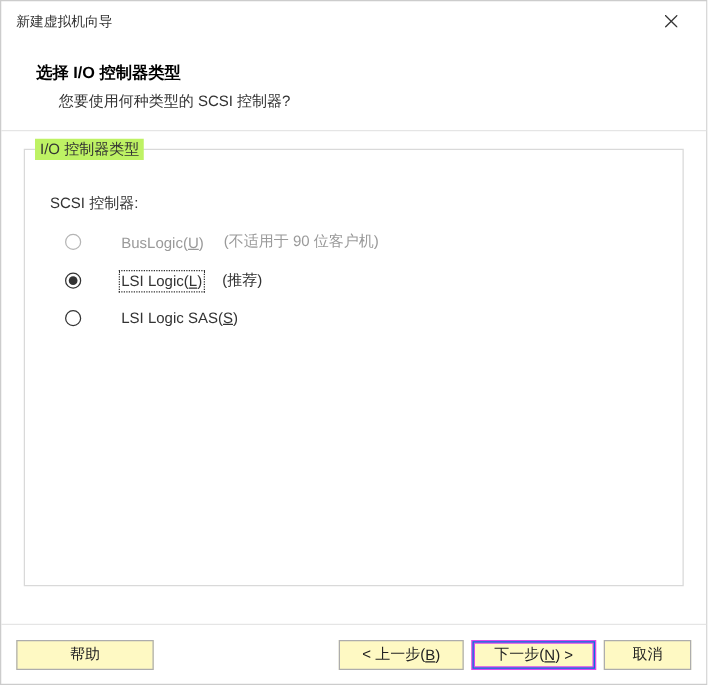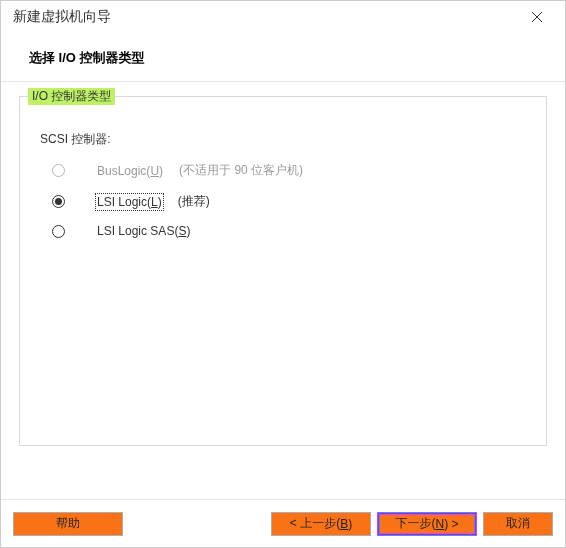--- a/index.html
+++ b/index.html
@@ -11,21 +11,21 @@
       height: 548px;
       overflow: hidden;
     }
     .window { width: 566px; height: 548px; display: flex; flex-direction: column; border: 1px solid #ccc; }
     .titlebar {
       height: 32px;
       display: flex;
       align-items: center;
       padding: 0 8px 0 12px;
       color: #333;
-      font-size: 14px;
+      font-size: 11px;
     }
     .titlebar .title { flex: 1; }
     .titlebar .close {
       width: 40px; height: 28px;
       display: flex; align-items: center; justify-content: center;
       color: #333; cursor: default;
     }
     .header {
       padding: 16px 12px 14px 28px;
     }
@@ -97,21 +97,21 @@
       display: flex;
       align-items: center;
       padding: 0 12px;
       gap: 6px;
     }
     .footer .spacer { flex: 1; }
     .btn {
       height: 24px;
       min-width: 100px;
       padding: 0 12px;
-      background: #f97316;
+      background: #fef9c3;
       border: 1px solid #adadad;
       font-size: 12px;
       font-family: inherit;
       color: #222;
       cursor: default;
       display: inline-flex;
       align-items: center;
       justify-content: center;
     }
     .btn.help { min-width: 110px; }
@@ -131,20 +131,21 @@
     <div class="close">
       <svg width="10" height="10" viewBox="0 0 10 10">
         <line x1="0" y1="0" x2="10" y2="10" stroke="#333" stroke-width="1"></line>
         <line x1="10" y1="0" x2="0" y2="10" stroke="#333" stroke-width="1"></line>
       </svg>
     </div>
   </div>
 
   <div class="header">
     <div class="heading">选择 I/O 控制器类型</div>
+    <div class="subheading">您要使用何种类型的 SCSI 控制器?</div>
   </div>
 
   <div class="divider"></div>
 
   <div class="content">
     <div class="groupbox">
       <span class="legend">I/O 控制器类型</span>
       <div class="field-label">SCSI 控制器:</div>
 
       <div class="row">

